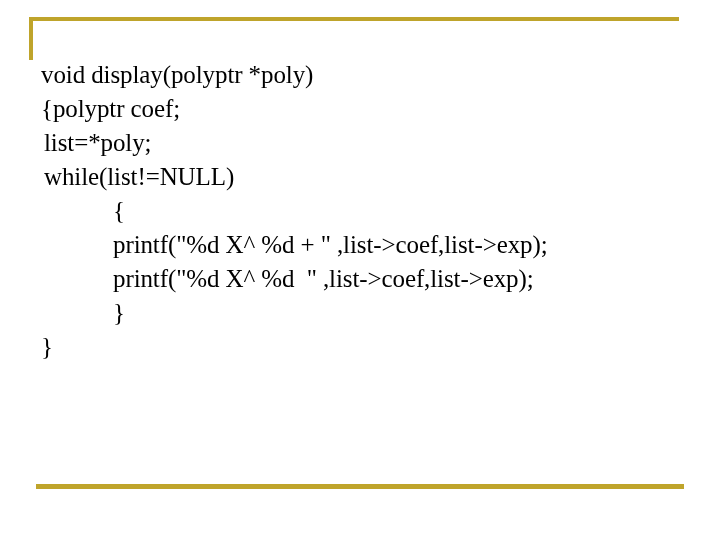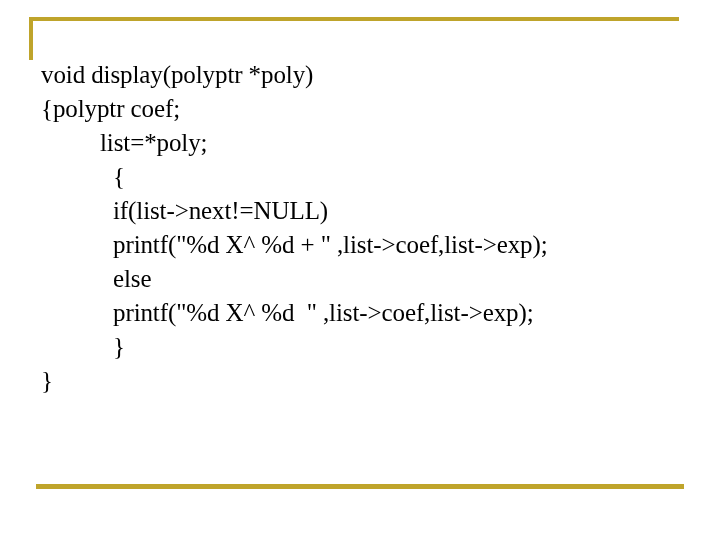--- a/index.html
+++ b/index.html
@@ -66,41 +66,40 @@
   }
   .code-line {
     font-family: Liberation Serif, serif;
     font-size: 25px;
     line-height: 34px;
     color: #000000;
     white-space: pre;
     letter-spacing: -0.1px;
   }
   .indent-0 { padding-left: 41px; }
-  .indent-1 { padding-left: 100px; }
+  .indent-1 { padding-left: 44px; }
   .indent-2 { padding-left: 113px; }
 </style>
 </head>
 <body>
 
 <div id="slide">
 
   <div class="corner-bracket">
     <div class="bar-h"></div>
     <div class="bar-v"></div>
   </div>
 
   <div id="code-block">
       <div class="code-line indent-0">void display(polyptr *poly)</div>
       <div class="code-line indent-0">{polyptr coef;</div>
       <div class="code-line indent-1">list=*poly;</div>
+      <div class="code-line indent-1">while(list!=NULL)</div>
       <div class="code-line indent-2">{</div>
-      <div class="code-line indent-2">if(list-&gt;next!=NULL)</div>
       <div class="code-line indent-2">printf("%d X^ %d + " ,list-&gt;coef,list-&gt;exp);</div>
-      <div class="code-line indent-2">else</div>
       <div class="code-line indent-2">printf("%d X^ %d  " ,list-&gt;coef,list-&gt;exp);</div>
       <div class="code-line indent-2">}</div>
       <div class="code-line indent-0">}</div>
     </div>
 
   <div class="bottom-rule"></div>
 
 </div>
 
 </body></html>

